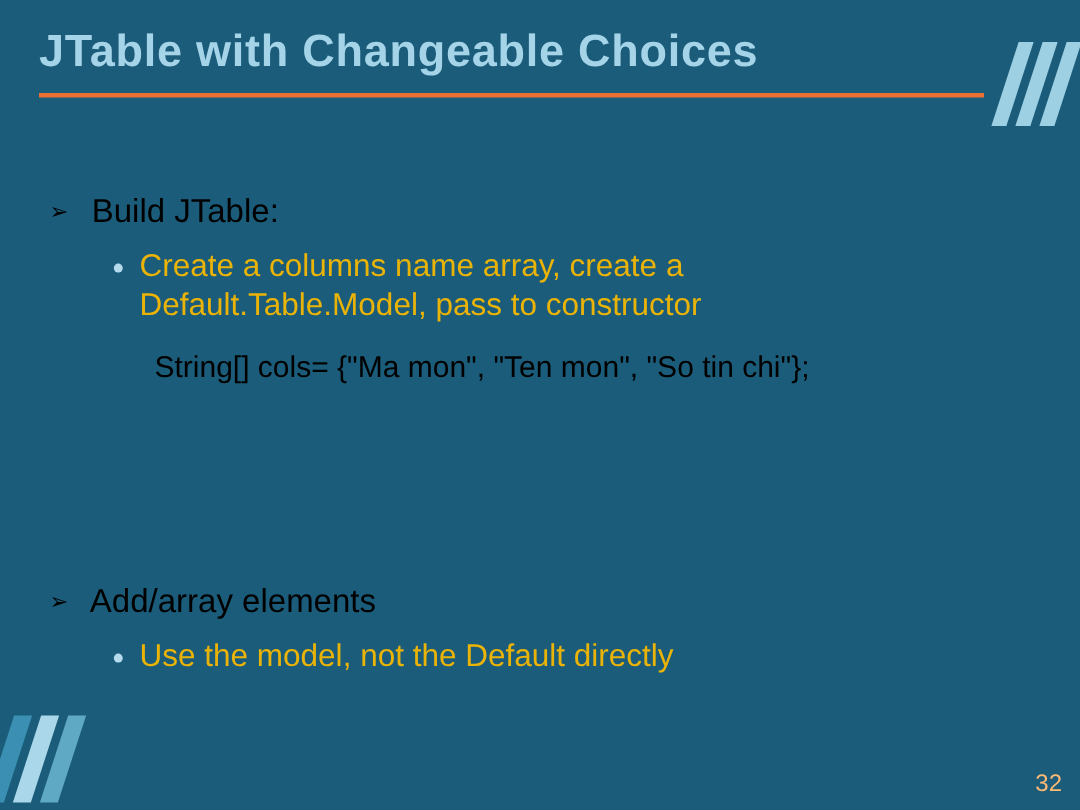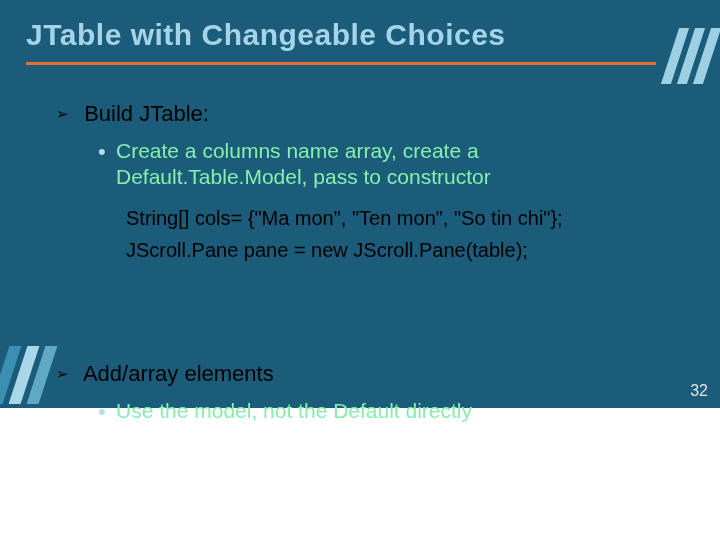--- a/index.html
+++ b/index.html
@@ -5,21 +5,21 @@
   html, body {
     margin: 0;
     padding: 0;
     width: 720px;
     height: 540px;
     overflow: hidden;
     font-family: Arial, Helvetica, sans-serif;
   }
   .slide {
     width: 720px;
-    height: 408px;
+    height: 540px;
     background: #1a5c7a;
     position: relative;
     box-sizing: border-box;
   }
   .title {
     position: absolute;
     left: 26px;
     top: 18px;
     font-family: Verdana, Geneva, sans-serif;
     font-weight: bold;
@@ -30,64 +30,65 @@
   .underline {
     position: absolute;
     left: 26px;
     top: 62px;
     width: 630px;
     height: 3px;
     background: #ec6f33;
   }
   .section {
     position: absolute;
-    left: 56px;
+    left: 33px;
     color: #000;
     font-size: 22px;
     line-height: 1.25;
+    margin-top: 27px;
   }
   .arrow-bullet {
     font-size: 15px;
     color: #000;
     display: inline-block;
     width: 22px;
     vertical-align: 2px;
   }
   .sub-bullet-row {
     margin-left: 42px;
     margin-top: 10px;
     display: flex;
   }
   .dot-bullet {
     color: #b5dbed;
     font-size: 22px;
     width: 18px;
     flex: 0 0 auto;
   }
   .sub-bullet-text {
-    color: #86efac;
+    color: #eab308;
     font-size: 21px;
     line-height: 1.25;
     max-width: 540px;
   }
   .code-block {
     margin-left: 70px;
     margin-top: 12px;
     color: #000;
     font-size: 20px;
     line-height: 1.6;
     max-width: 600px;
   }
   .code-line { white-space: nowrap; }
   .italic { }
   .page-num {
     position: absolute;
     right: 12px;
     bottom: 8px;
-    color: #e5e5e5;
+    color: #fdba74;
     font-size: 16px;
   }
   
   .deco-tr {
     position: absolute;
     right: 8px;
     top: 28px;
   }
   .deco-tr .slash {
     display: inline-block;
@@ -128,21 +129,20 @@
 
   <div class="section" style="top:100px;">
     <span class="arrow-bullet">➢</span>
     <span>Build JTable:</span>
     <div class="sub-bullet-row">
       <span class="dot-bullet">•</span>
       <span class="sub-bullet-text">Create a columns name array, create  a Default.Table.Model, pass to constructor</span>
     </div>
     <div class="code-block">
       <div class="code-line">String[] cols= {"Ma mon", "Ten mon", "So tin chi"};</div>
-      <div class="code-line"> JScroll.Pane pane = new JScroll.Pane(table);</div>
     </div>
   </div>
 
   <div class="section" style="top:360px;">
     <span class="arrow-bullet">➢</span>
     <span>Add/array elements</span>
     <div class="sub-bullet-row">
       <span class="dot-bullet">•</span>
       <span class="sub-bullet-text">
         <span>Use the </span><span class="italic">model</span><span>, not the Default directly</span>

